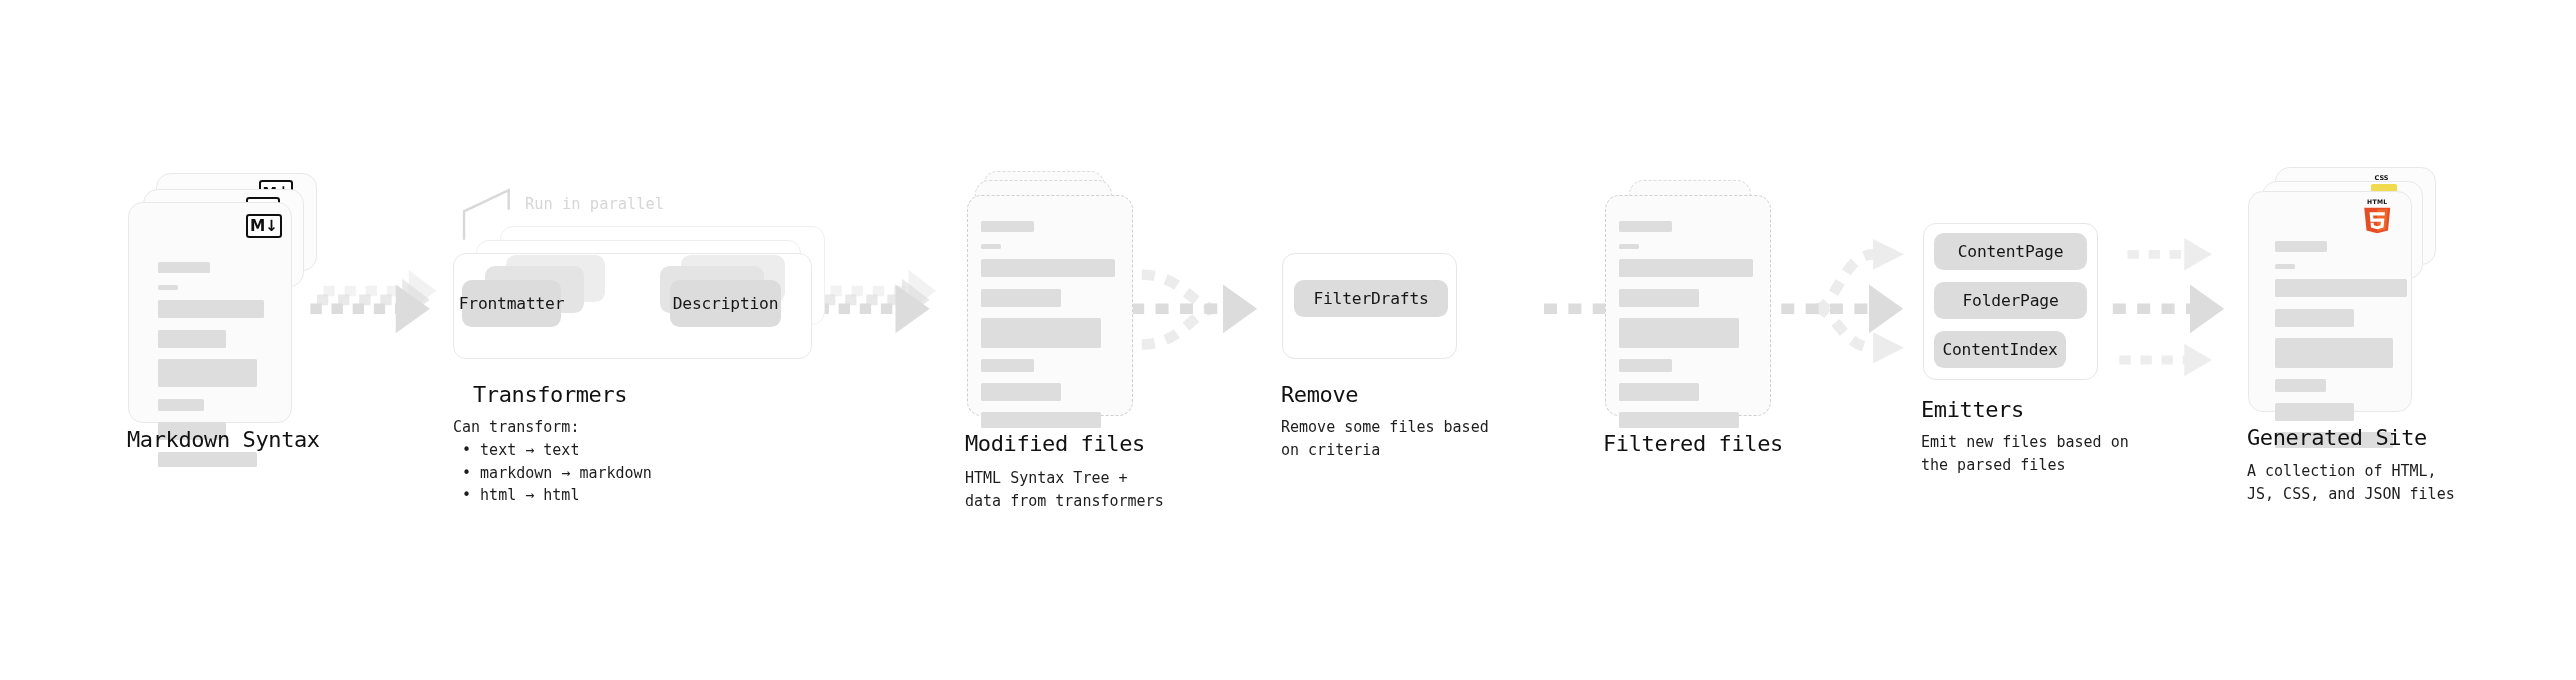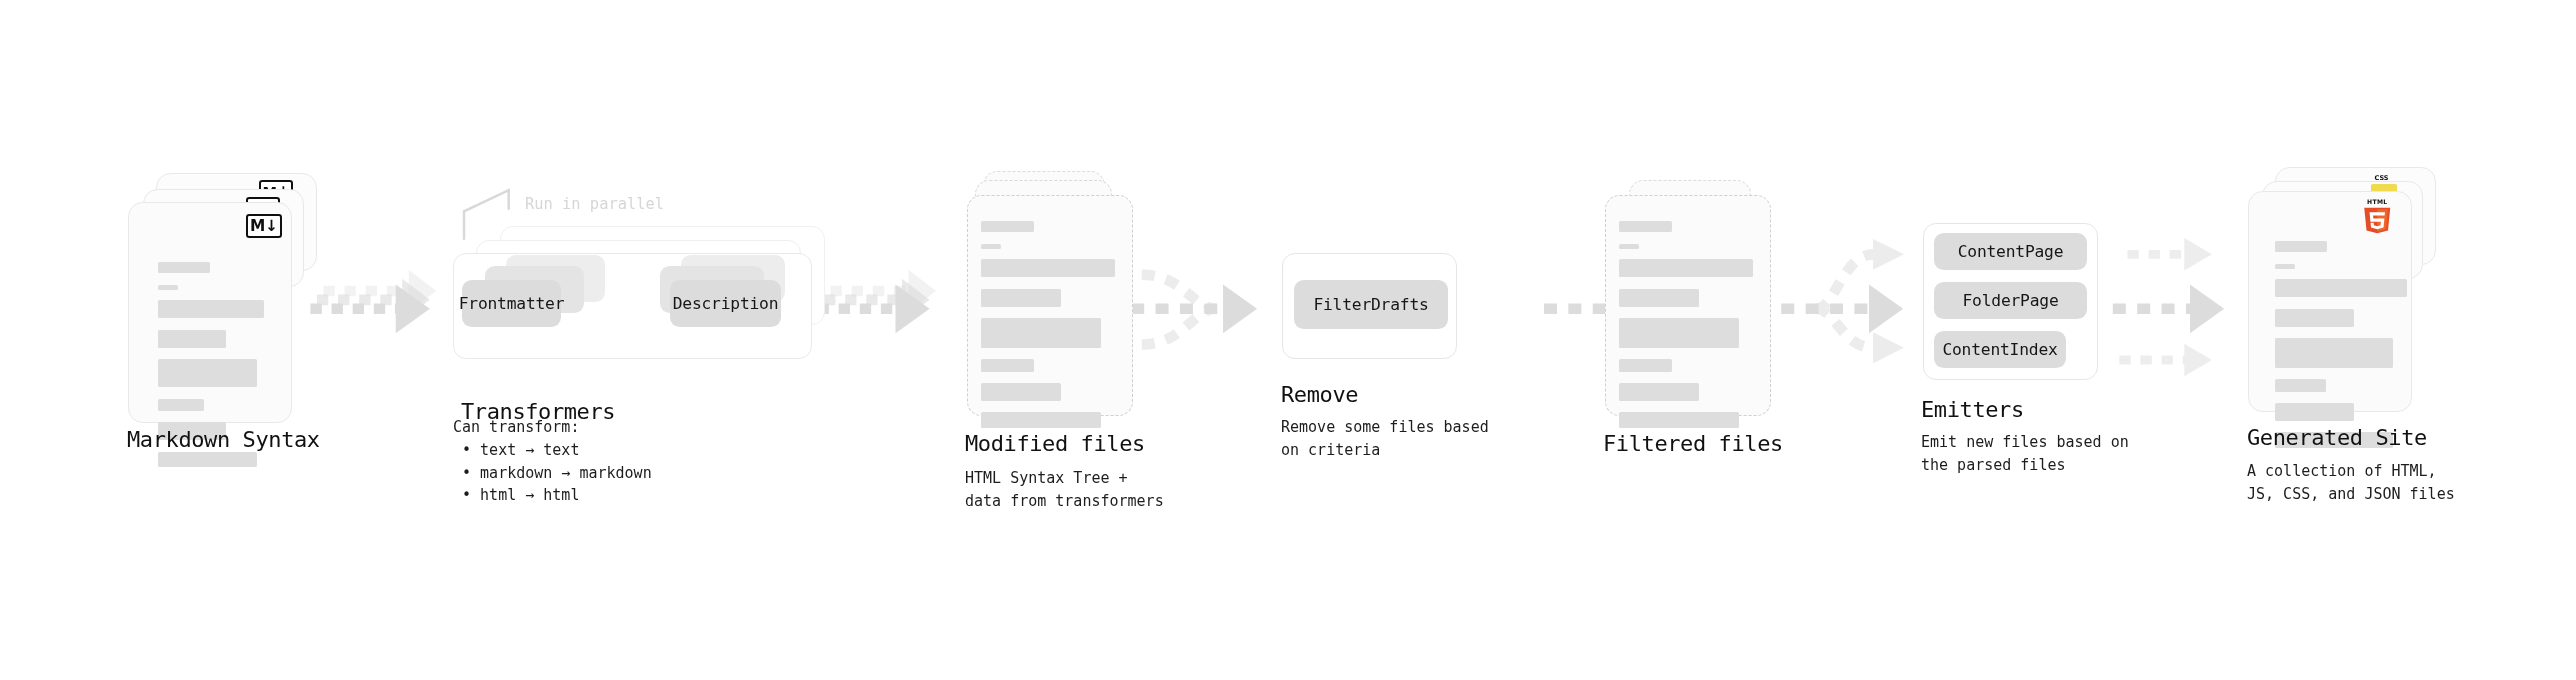--- a/index.html
+++ b/index.html
@@ -230,21 +230,21 @@
     <div class="panel" style="left:453px; top:253px; width:359px; height:106px; border-color:#e9e9e9;"></div>
 
     <div class="pill g3" style="left:506px; top:255px; width:99px; height:47px;"></div>
     <div class="pill g2" style="left:485px; top:266px; width:99px; height:47px;"></div>
     <div class="pill" style="left:462px; top:280px; width:99px; height:47px;">Frontmatter</div>
 
     <div class="pill g3" style="left:681px; top:255px; width:104px; height:47px;"></div>
     <div class="pill g2" style="left:660px; top:266px; width:104px; height:47px;"></div>
     <div class="pill" style="left:670px; top:280px; width:111px; height:47px;">Description</div>
 
-    <div class="caption" style="left:461px; top:382px;margin-top:17px;">Transformers</div>
+    <div class="caption" style="left:473px; top:382px;">Transformers</div>
 
     <div class="subcaption" style="left:453px; top:416px;">Can transform:
  • text → text
  • markdown → markdown
  • html → html</div>
   </div>
 
   <div>
     <div class="doc dashed" style="left:983px; top:171px; width:122px; height:65px; border-color:#dcdcdc;"></div>
     <div class="doc dashed" style="left:975px; top:180px; width:137px; height:65px; border-color:#d8d8d8;"></div>
@@ -261,21 +261,21 @@
       <div class="bar" style="width:120px; height:15.4px;"></div>
     </div>
 
     <div class="caption" style="left:965px; top:431px;">Modified files</div>
     <div class="subcaption" style="left:965px; top:467px;">HTML Syntax Tree +
 data from transformers</div>
   </div>
 
   <div>
     <div class="panel" style="left:1282px; top:253px; width:175px; height:106px;"></div>
-    <div class="pill" style="left:1294px; top:280px; width:154px; height:49px;">FilterDrafts</div>
+    <div class="pill" style="left:1294px; top:280px; width:154px; height:37px;">FilterDrafts</div>
 
     <div class="caption" style="left:1281px; top:382px;">Remove</div>
     <div class="subcaption" style="left:1281px; top:416px;">Remove some files based
 on criteria</div>
   </div>
 
   <div>
     <div class="doc dashed" style="left:1629px; top:180px; width:122px; height:65px; border-color:#dcdcdc;"></div>
     <div class="doc dashed" style="left:1605px; top:195px; width:166px; height:221px;"></div>
 

